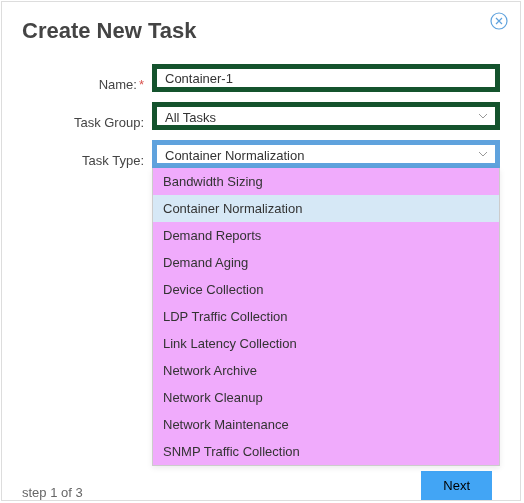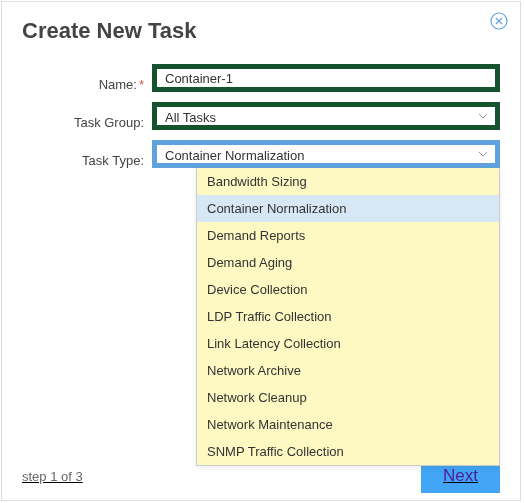--- a/index.html
+++ b/index.html
@@ -75,57 +75,55 @@
     top: 50%;
     transform: translateY(-50%);
     pointer-events: none;
   }
   .chevron svg { width: 12px; height: 12px; display:block; }
   .dropdown {
     position: absolute;
     top: 100%;
     left: 0;
     right: 0;
-    background: #fef9c3;
+    background: #f0abfc;
     border: 1px solid #ccc;
     border-top: none;
     z-index: 10;
     box-shadow: 0 2px 6px rgba(0,0,0,0.08);
-    margin-left: 44px;
   }
   .dropdown-item {
     padding: 6px 10px;
     font-size: 13px;
     color: #333;
     cursor: pointer;
   }
   .dropdown-item.selected {
     background: #d6e8f6;
   }
   .footer {
     position: absolute;
     bottom: 0;
     left: 0;
-    right: 0;
+    right: 8px;
     height: 48px;
     display: flex;
-    align-items: center;
+    align-items: flex-end;
     justify-content: space-between;
     padding: 0 20px;
-    text-decoration: underline;
   }
   .step {
     font-size: 13px;
     color: #666;
   }
   .next-btn {
     background: #42a5f5;
-    color: #4c1d95;
+    color: #000000;
     border: none;
-    font-size: 17px;
+    font-size: 13px;
     padding: 7px 22px;
     cursor: pointer;
   }
 </style>
 </head>
 <body>
 
 <div class="dialog">
 
   <div class="title">Create New Task</div>

